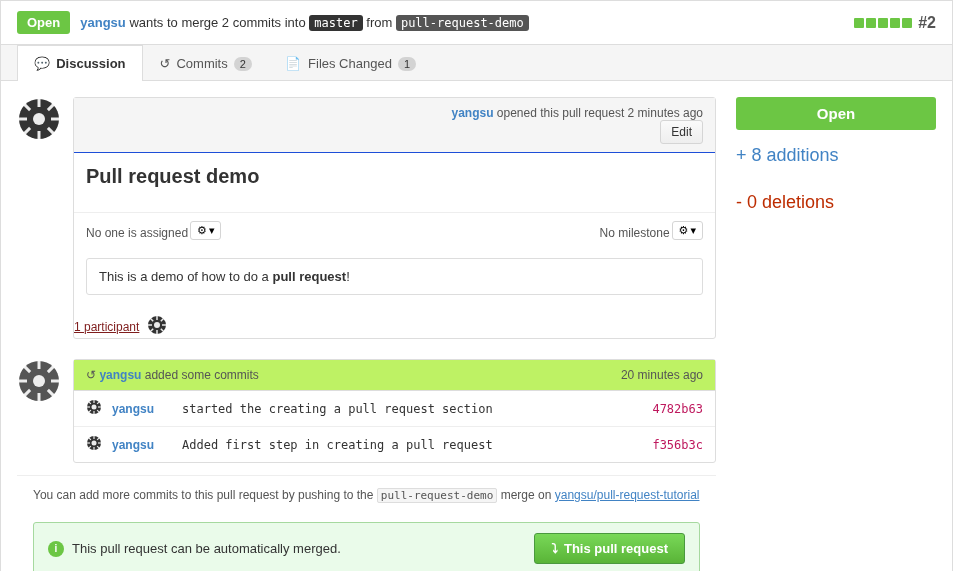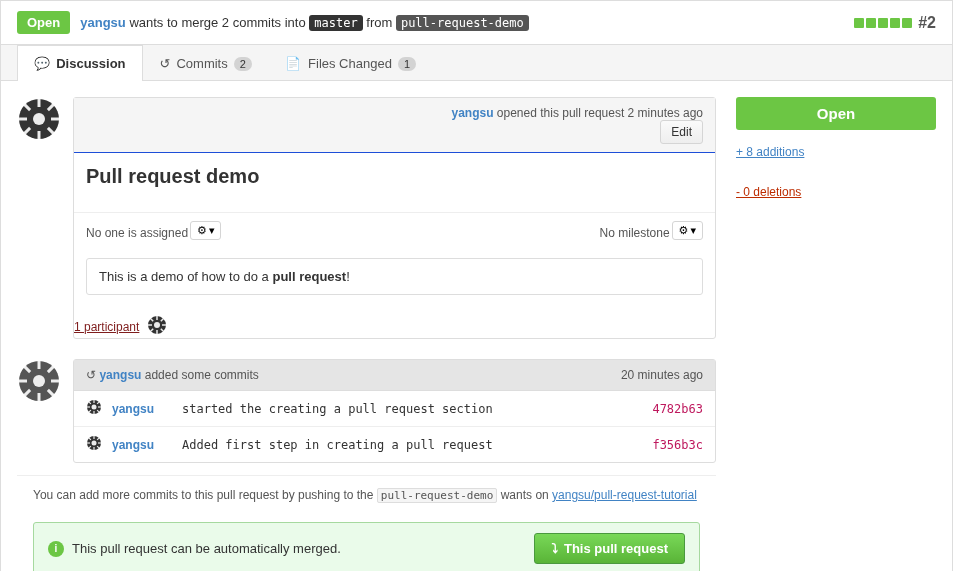--- a/index.html
+++ b/index.html
@@ -48,42 +48,42 @@
     
     
     .pr-body-text { border: 1px solid #ddd; border-radius: 3px; padding: 10px 12px; margin: 10px 12px 12px; font-size: 13px; }
     
     
     .participants-row { padding: 8px 0 0; display: flex; align-items: center; gap: 8px; font-size: 12px; color: #7f1d1d; text-decoration: underline; }
     
     
     .commits-section { margin-top: 20px; }
     .commits-card { border: 1px solid #ddd; border-radius: 3px; flex: 1; }
-    .commits-card-header { background: #e5e5e5; border-bottom: 1px solid #ddd; padding: 8px 12px; display: flex; align-items: center; justify-content: space-between; font-size: 12px; color: #555; }
+    .commits-card-header { background: #bef264; border-bottom: 1px solid #ddd; padding: 8px 12px; display: flex; align-items: center; justify-content: space-between; font-size: 12px; color: #555; }
     .commits-card-header a { color: #4183c4; text-decoration: none; font-weight: bold; }
     .commit-row { padding: 8px 12px; border-bottom: 1px solid #eee; display: flex; align-items: center; gap: 10px; font-size: 12px; }
     .commit-row:last-child { border-bottom: none; }
     .commit-author { color: #4183c4; text-decoration: none; font-weight: bold; width: 60px; }
     .commit-msg { flex: 1; font-family: monospace; color: #333; }
     .commit-sha { color: #be185d; text-decoration: none; font-family: monospace; }
     
     
     .footer-text { font-size: 12px; color: #555; padding: 12px 16px; background: #fff; border-top: 1px solid #eee; }
     .footer-text code { background: #f5f5f5; border: 1px solid #ddd; padding: 0 3px; border-radius: 2px; font-size: 11px; }
     .footer-text a { color: #4183c4; }
     
     
     .merge-bar { background: #eafbea; border: 1px solid #a6d99f; border-radius: 3px; margin: 8px 16px; padding: 10px 14px; display: flex; align-items: center; justify-content: space-between; }
     .merge-info { display: flex; align-items: center; gap: 8px; font-size: 13px; color: #333; }
     .info-icon { width: 16px; height: 16px; background: #6cc644; border-radius: 50%; display: flex; align-items: center; justify-content: center; color: #fff; font-size: 10px; font-weight: bold; }
     .merge-btn { background: linear-gradient(#79d858, #59b437); border: 1px solid #4a993e; border-radius: 3px; color: #fff; padding: 7px 16px; font-size: 13px; font-weight: bold; cursor: pointer; display: flex; align-items: center; gap: 6px; }
     
     
     .sidebar-open-btn { background: #6cc644; border: none; border-radius: 3px; color: #fff; padding: 8px 20px; font-size: 15px; font-weight: bold; cursor: pointer; width: 100%; margin-bottom: 12px; }
-    .sidebar-stat { font-size: 12px; color: #555; padding: 3px 0; text-decoration: underline; }
+    .sidebar-stat { font-size: 18px; color: #555; padding: 3px 0; }
     .sidebar-stat.addition { color: #4183c4; }
     .sidebar-stat.deletion { color: #bd2c00; margin-top: 20px; }
   </style>
 </head>
 <body>
 
 <div class="page-wrapper">
 
   <div class="pr-header">
     <span class="status-badge-open">Open</span>
@@ -266,21 +266,21 @@
               <span class="commit-msg">Added first step in creating a pull request</span>
               <a href="#" class="commit-sha">f356b3c</a>
             </div>
           </div>
         </div>
       </div>
 
       <div class="footer-text">
         <span>You can add more commits to this pull request by pushing to the</span>
         <code>pull-request-demo</code>
-        <span> <span>wants on</span> </span>
+        <span> <span>merge on</span> </span>
         <a href="#">yangsu/pull-request-tutorial</a>
       </div>
 
       <div class="merge-bar">
         <div class="merge-info">
           <div class="info-icon">i</div>
           <span>This pull request can be automatically merged.</span>
         </div>
         <button class="merge-btn">
           <span>⤵</span>

